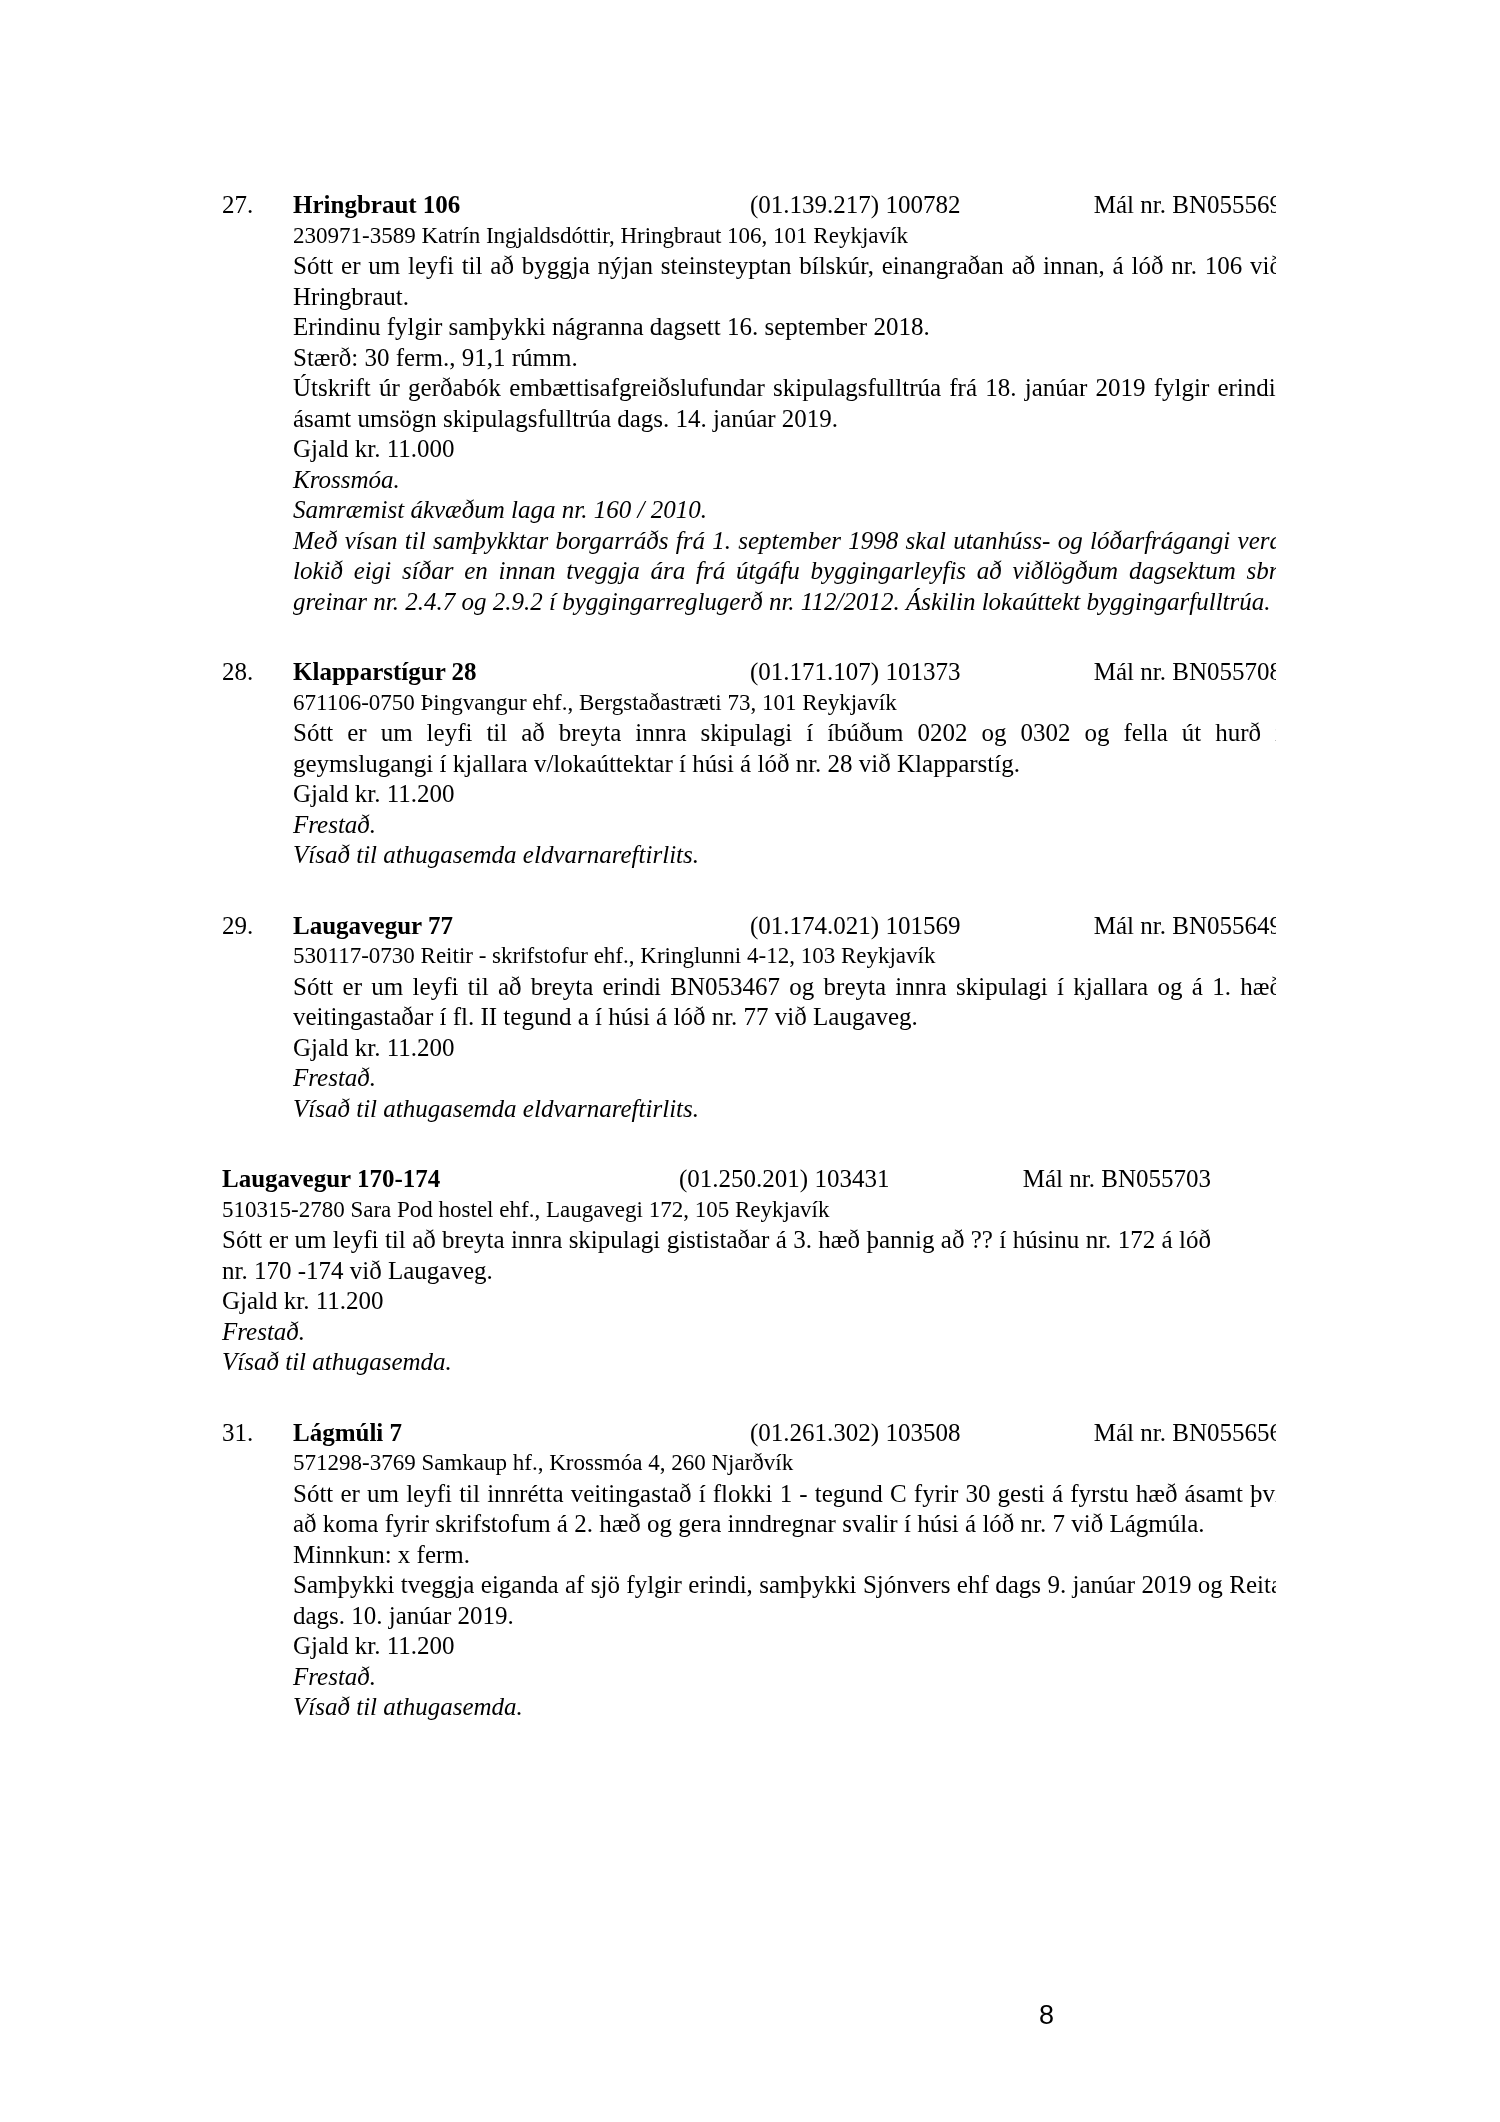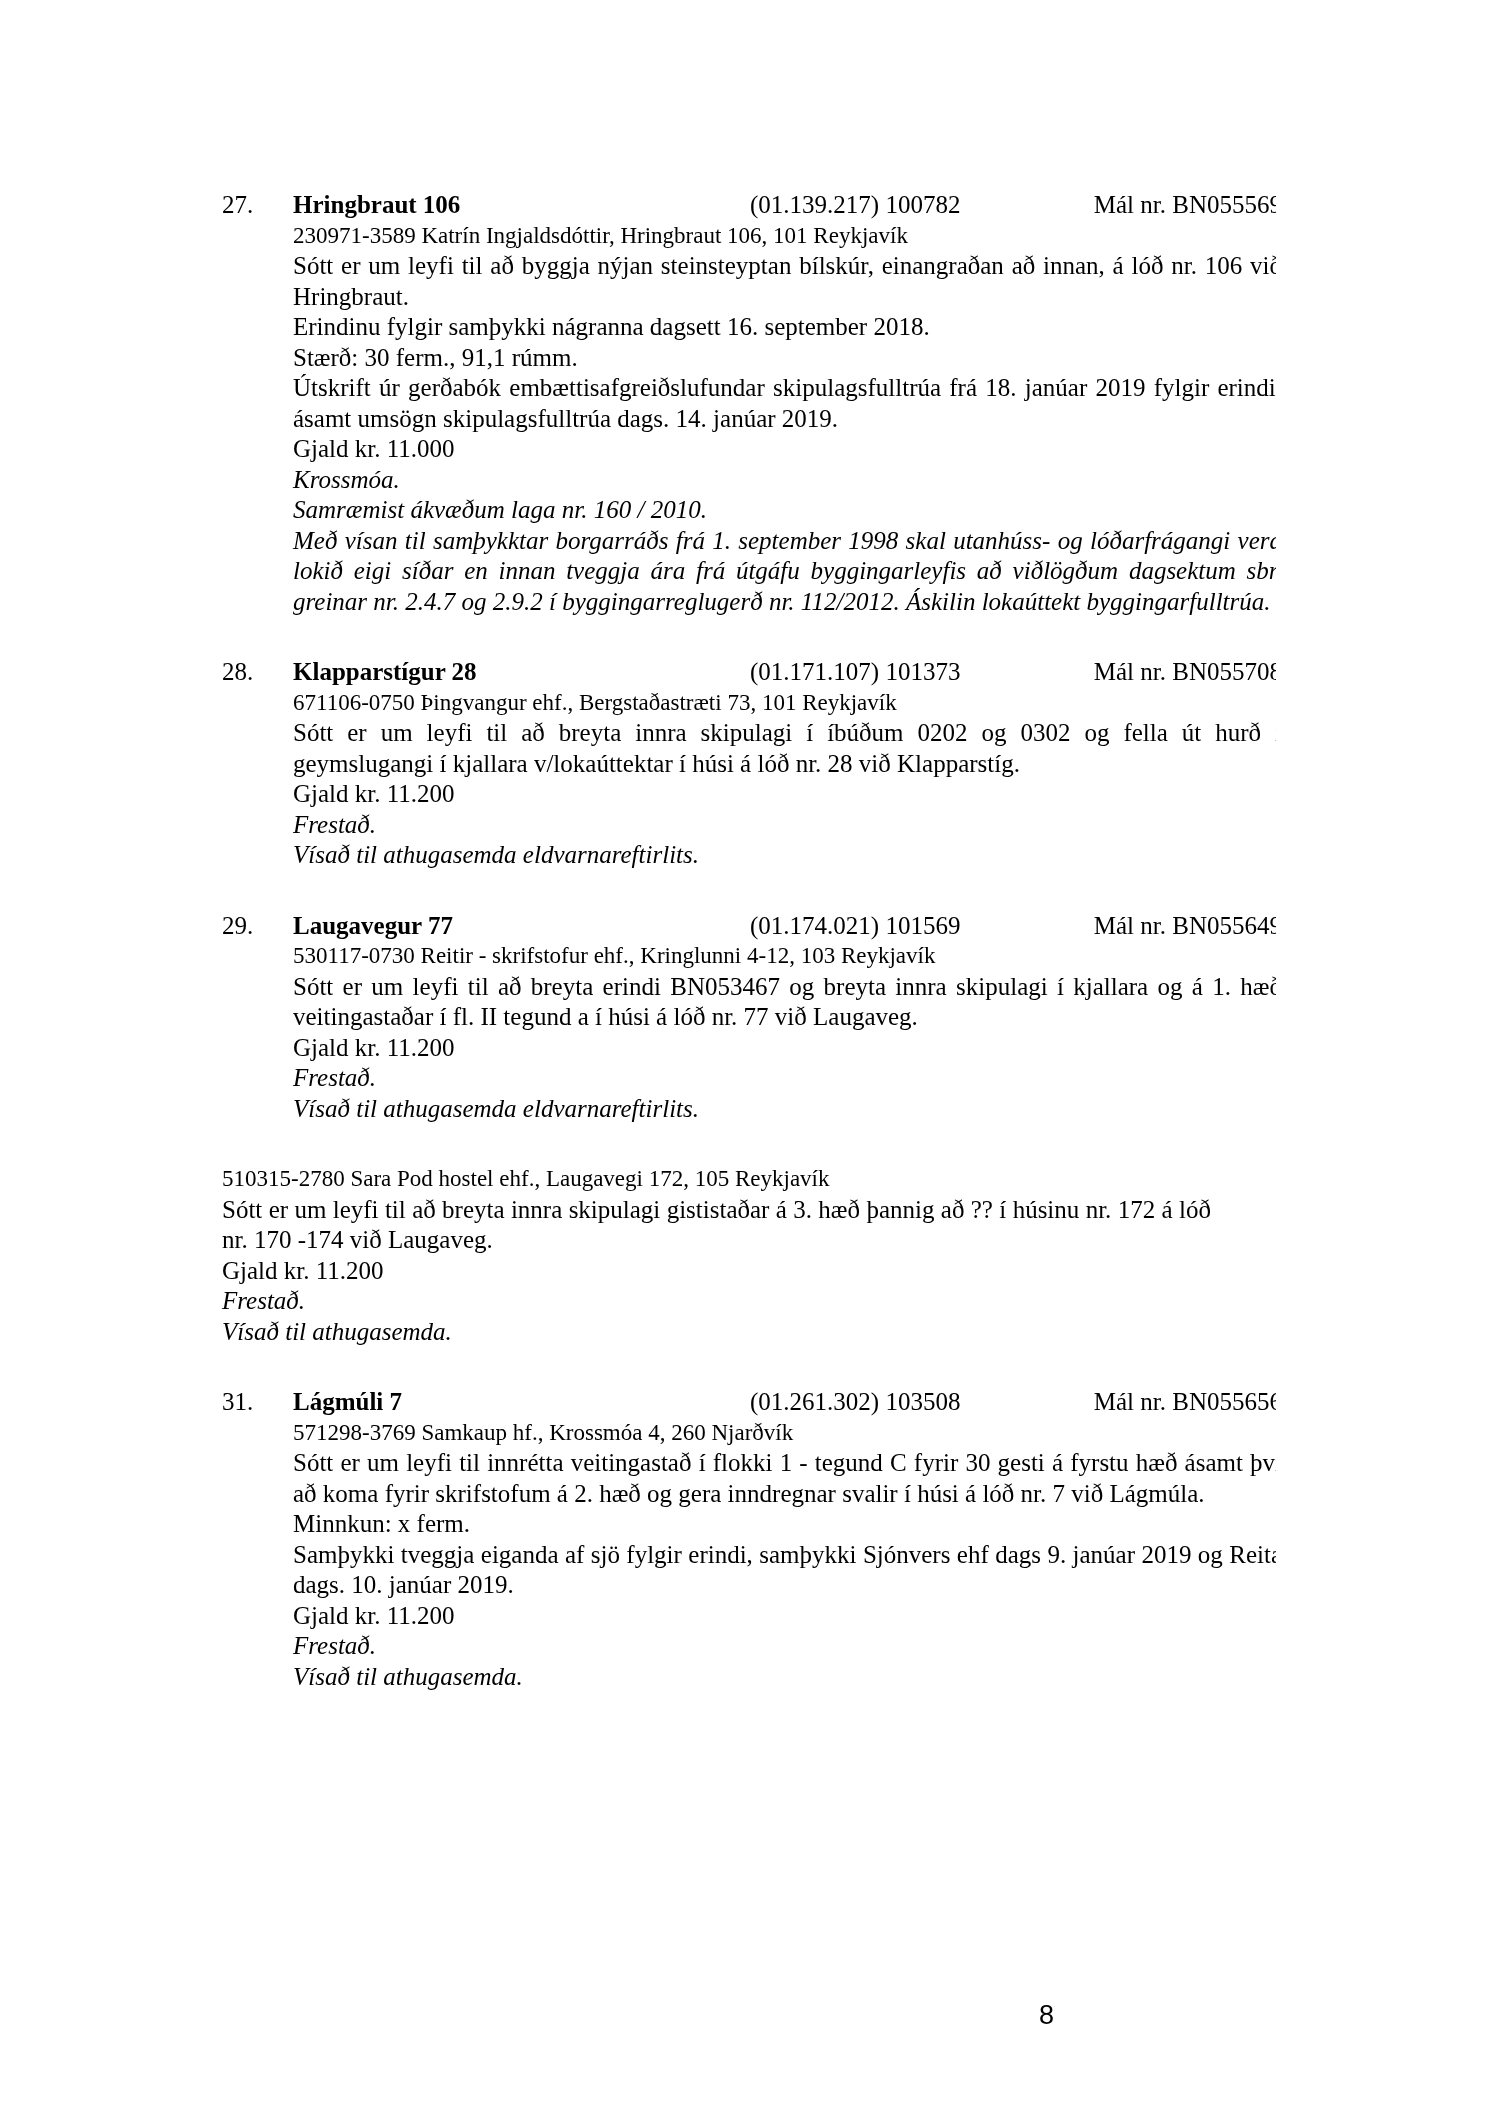--- a/index.html
+++ b/index.html
@@ -129,20 +129,25 @@
             <p class="justify">Sótt er um leyfi til að breyta erindi BN053467 og breyta innra skipulagi í kjallara og á 1. hæð veitingastaðar í fl. II tegund a í húsi á lóð nr. 77 við Laugaveg.</p>
             <p>Gjald kr. 11.200</p>
             <p class="italic">Frestað.</p>
             <p class="italic">Vísað til athugasemda eldvarnareftirlits.</p>
           </div>
     </div>
   </div>
 
   <div class="item">
     <div class="body">
+      <div class="header">
+        <span class="h-title">Laugavegur 170-174</span>
+        <span class="h-code">(01.250.201) 103431</span>
+        <span class="h-mal">Mál nr. BN055703</span>
+      </div>
       <div class="owner">510315-2780 Sara Pod hostel ehf., Laugavegi 172, 105 Reykjavík</div>
       <div class="paras">
             <p class="justify">Sótt er um leyfi til að breyta innra skipulagi gististaðar á 3. hæð þannig að ?? í húsinu nr. 172 á lóð nr. 170 -174 við Laugaveg.</p>
             <p>Gjald kr. 11.200</p>
             <p class="italic">Frestað.</p>
             <p class="italic">Vísað til athugasemda.</p>
           </div>
     </div>
   </div>
 

